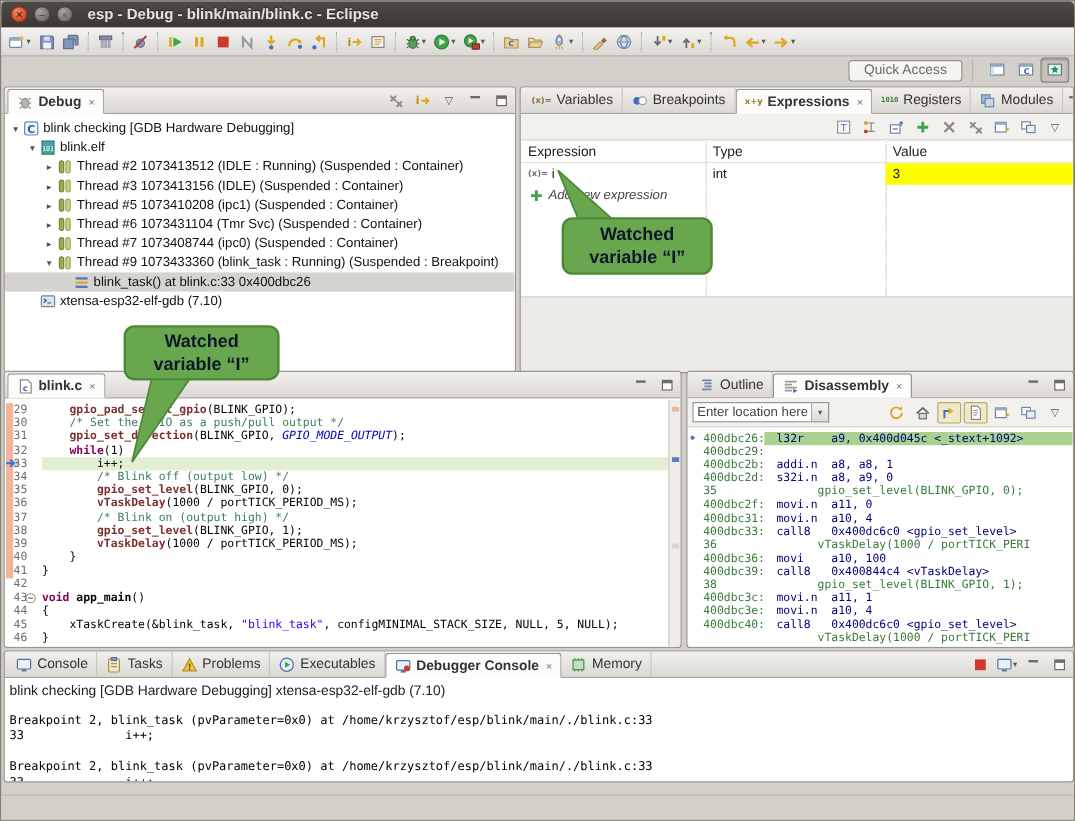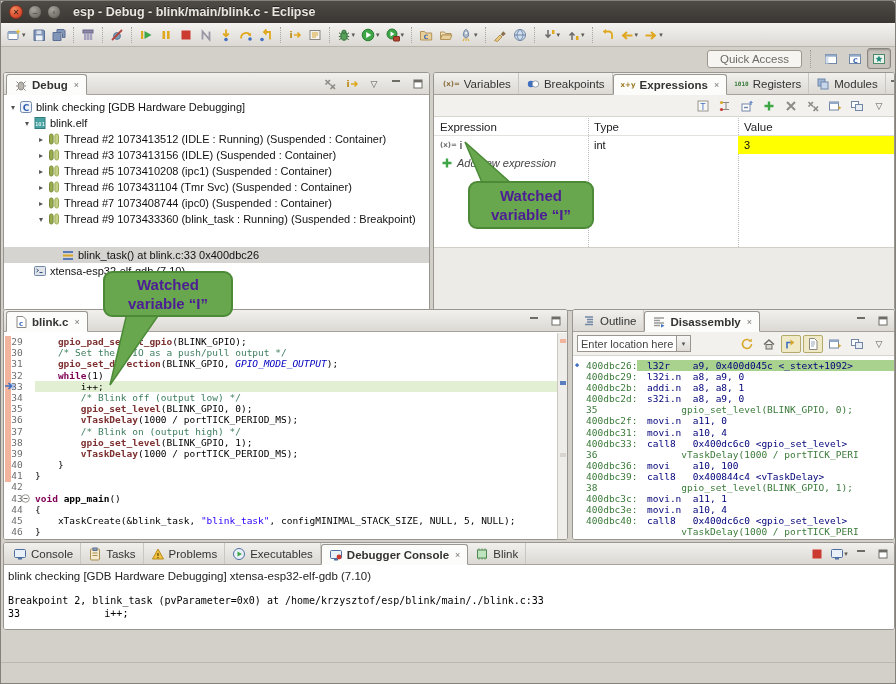--- a/index.html
+++ b/index.html
@@ -103,21 +103,21 @@
   .drow .rest.dhl{background:#a9d28f;}
   
   #console-content{position:absolute;left:0;right:0;top:23px;bottom:0;background:#fff;overflow:hidden;}
   #console-header{font-size:11.5px;color:#222;padding:4px 6px 0 4px;white-space:nowrap;}
   #console-pre{margin:12px 0 0 0;padding:0 0 0 4px;font-family:"DejaVu Sans Mono",monospace;
     font-size:10px;line-height:13px;color:#000;white-space:pre;}
   
   #statusbar{position:absolute;left:0;right:0;top:661px;height:23px;background:#d3cfc9;border-top:1px solid #bcb8b1;}
   
   .callout{position:absolute;background:#68a74e;border:2px solid #4c8a38;border-radius:9px;
-    color:#4c1d95;font-size:15px;font-weight:600;text-align:center;z-index:61;
+    color:#0f172a;font-size:15px;font-weight:600;text-align:center;z-index:61;
     display:flex;flex-direction:column;align-items:center;justify-content:center;line-height:19px;}
   #callout-tails{position:absolute;left:0;top:0;width:896px;height:684px;z-index:60;pointer-events:none;}
   .tiny{font-size:7px;font-weight:bold;color:#8a6d3b;font-family:"DejaVu Sans",sans-serif;}
 </style>
 </head>
 <body>
 
 <div id="window">
 
   <div id="titlebar">
@@ -537,21 +537,21 @@
           <span class="ticon">
             <span class="icon">
               <svg width="14" height="14" viewBox="0 0 14 14">
                 <rect x="2.5" y="2" width="3.6" height="10" rx="1.8" fill="#9aad4e" stroke="#77883a"></rect>
                 <rect x="7.9" y="2" width="3.6" height="10" rx="1.8" fill="#c6d08a" stroke="#9aad4e"></rect>
               </svg>
             </span>
           </span>
           <span class="tlabel">Thread #9 1073433360 (blink_task : Running) (Suspended : Breakpoint)</span>
         </div>
-        <div class="trow selected" style="padding-left: 46px; margin-top: 20px;">
+        <div class="trow selected" style="padding-left: 46px;">
           <span class="tarrow"></span>
           <span class="ticon">
             <span class="icon">
               <svg width="14" height="14" viewBox="0 0 14 14">
                 <rect x="2" y="3" width="10" height="2" fill="#5b79b8"></rect>
                 <rect x="2" y="6.5" width="10" height="2" fill="#d8a72c"></rect>
                 <rect x="2" y="10" width="10" height="2" fill="#5b79b8"></rect>
               </svg>
             </span>
           </span>
@@ -885,39 +885,39 @@
           </span>
           <span class="vt-btn">
             <span class="icon">
               <span class="menu-ch">▽</span>
             </span>
           </span>
         </span>
     </div>
     <div id="disasm-body">
         <div class="drow"><span class="dptr">◆</span><span class="da">400dbc26:</span><span class="rest dhl">l32r    a9, 0x400d045c &lt;_stext+1092&gt;</span></div>
-        <div class="drow"><span class="da">400dbc29:</span><span class="rest">l32i.n  a8, a9, 0</span></div>
+        <div class="drow"><span class="da">400dbc29:</span></div>
         <div class="drow"><span class="da">400dbc2b:</span><span class="rest">addi.n  a8, a8, 1</span></div>
         <div class="drow"><span class="da">400dbc2d:</span><span class="rest">s32i.n  a8, a9, 0</span></div>
         <div class="drow"><span class="da">35</span><span class="rest dsrc">      gpio_set_level(BLINK_GPIO, 0);</span></div>
         <div class="drow"><span class="da">400dbc2f:</span><span class="rest">movi.n  a11, 0</span></div>
         <div class="drow"><span class="da">400dbc31:</span><span class="rest">movi.n  a10, 4</span></div>
         <div class="drow"><span class="da">400dbc33:</span><span class="rest">call8   0x400dc6c0 &lt;gpio_set_level&gt;</span></div>
         <div class="drow"><span class="da">36</span><span class="rest dsrc">      vTaskDelay(1000 / portTICK_PERI</span></div>
         <div class="drow"><span class="da">400dbc36:</span><span class="rest">movi    a10, 100</span></div>
         <div class="drow"><span class="da">400dbc39:</span><span class="rest">call8   0x400844c4 &lt;vTaskDelay&gt;</span></div>
         <div class="drow"><span class="da">38</span><span class="rest dsrc">      gpio_set_level(BLINK_GPIO, 1);</span></div>
         <div class="drow"><span class="da">400dbc3c:</span><span class="rest">movi.n  a11, 1</span></div>
         <div class="drow"><span class="da">400dbc3e:</span><span class="rest">movi.n  a10, 4</span></div>
         <div class="drow"><span class="da">400dbc40:</span><span class="rest">call8   0x400dc6c0 &lt;gpio_set_level&gt;</span></div>
         <div class="drow"><span class="da"></span><span class="rest dsrc">      vTaskDelay(1000 / portTICK_PERI</span></div>
       </div>
   </div>
 
-  <div class="panel" id="panel-console" style="left:2px;top:541px;width:892px;height:88px;">
+  <div class="panel" id="panel-console" style="left:2px;top:541px;width:892px;height:110px;">
     <div class="tabbar" id="console-tabs">
         <span class="tab">
           <span class="icon">
             <svg width="14" height="14" viewBox="0 0 14 14">
               <rect x="1.5" y="2.5" width="11" height="8" rx="1" fill="#eaf0f7" stroke="#4f6fa0"></rect>
               <rect x="5" y="11" width="4" height="1.5" fill="#4f6fa0"></rect>
             </svg>
           </span>
           <span>Console</span>
         </span>
@@ -961,21 +961,21 @@
           <span>Debugger Console</span>
           <span class="tabx">×</span>
         </span>
         <span class="tab">
           <span class="icon">
             <svg width="14" height="14" viewBox="0 0 14 14">
               <rect x="2.5" y="3" width="9" height="8" fill="#bfe3bf" stroke="#4e8a4e"></rect>
               <path d="M4 1.5V3M7 1.5V3M10 1.5V3M4 11v1.5M7 11v1.5M10 11v1.5" stroke="#4e8a4e"></path>
             </svg>
           </span>
-          <span>Blink</span>
+          <span>Memory</span>
         </span>
         <span class="tab-spacer"></span>
         <span class="vt-btn">
           <span class="icon">
             <svg width="14" height="14" viewBox="0 0 14 14">
               <rect x="2.5" y="2.5" width="9" height="9" fill="#cc3a2f"></rect>
             </svg>
           </span>
         </span>
         <span class="vt-btn">

